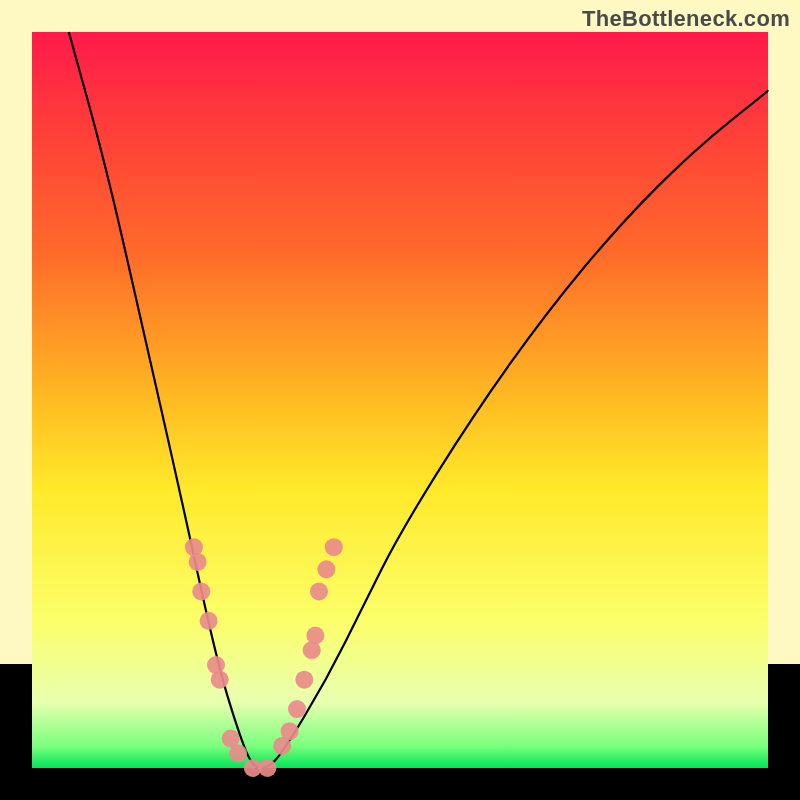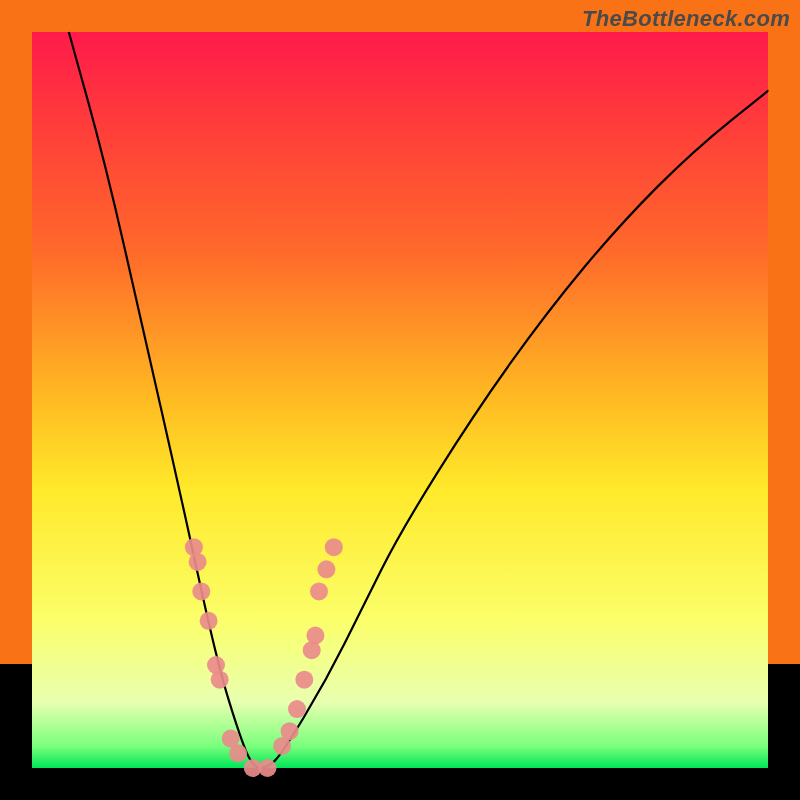--- a/index.html
+++ b/index.html
@@ -8,22 +8,21 @@
     width: 800px;
     height: 800px;
     overflow: hidden;
     background: #000;
     font-family: Arial, Helvetica, sans-serif;
   }
   .frame {
     position: relative;
     width: 800px;
     height: 664px;
-    background: #f97316;
-    font-style: italic;
+    background: #fef9c3;
   }
   .plot-area {
     position: absolute;
     left: 32px;
     top: 32px;
     width: 736px;
     height: 736px;
     background: linear-gradient(to bottom,
       #ff1a4b 0%,
       #ff3b3b 12%,

